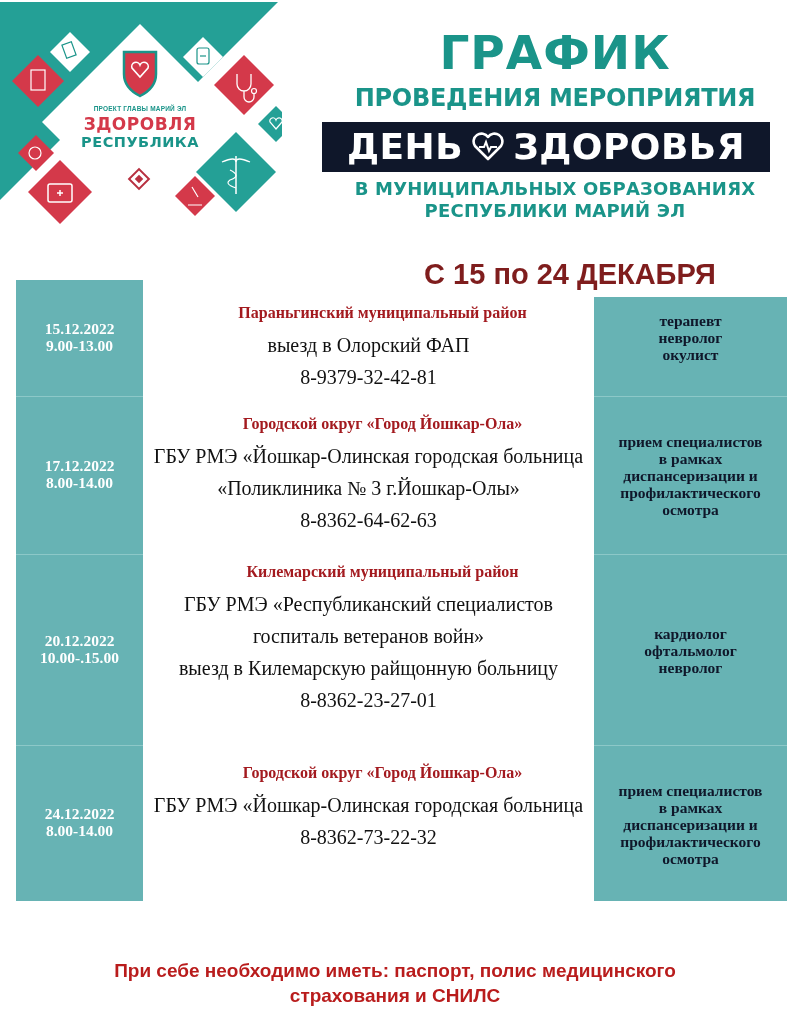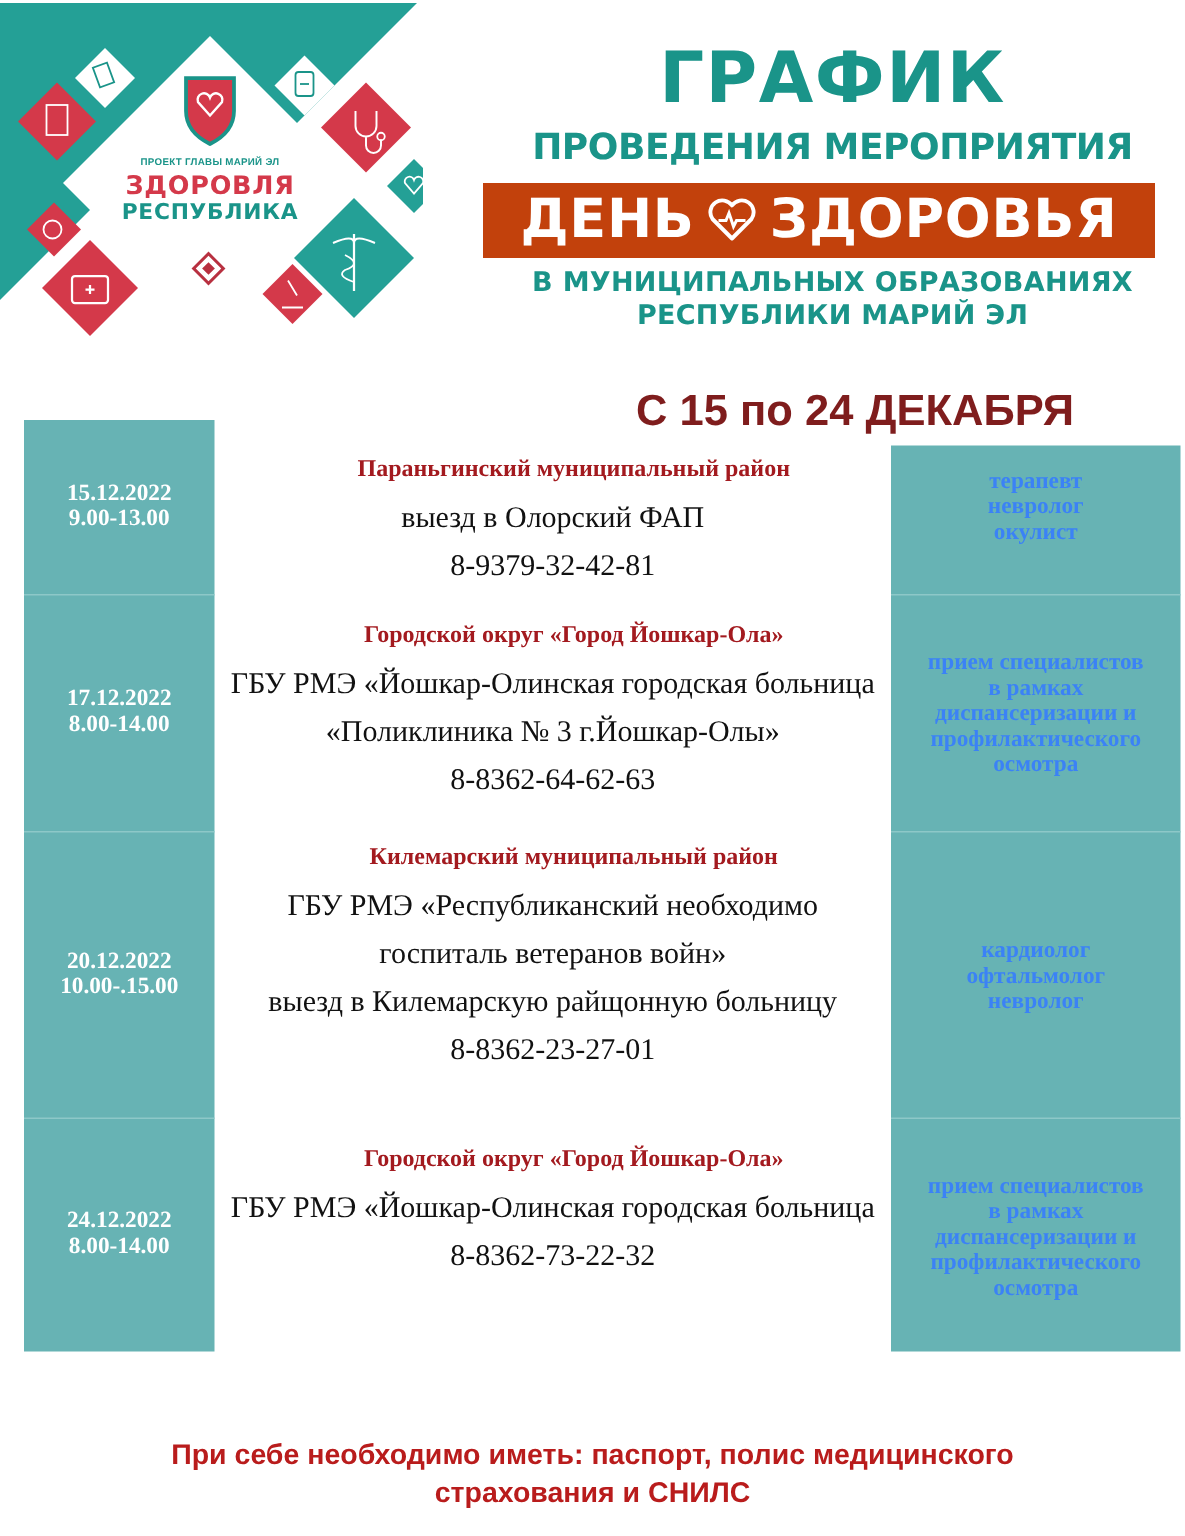--- a/index.html
+++ b/index.html
@@ -14,38 +14,38 @@
   .logo-line1 { position: absolute; left: 70px; top: 114px; width: 140px; text-align: center;
     font-family: "DejaVu Sans", sans-serif; font-weight: bold; font-size: 17px; color: #d4394a; letter-spacing: 0.5px; }
   .logo-line2 { position: absolute; left: 70px; top: 134px; width: 140px; text-align: center;
     font-family: "DejaVu Sans", sans-serif; font-weight: bold; font-size: 14.5px; color: #1a9489; letter-spacing: 0.5px; }
 
   
   .hdr-title { position: absolute; left: 310px; top: 28px; width: 490px; text-align: center;
     font-family: "DejaVu Sans", sans-serif; font-weight: bold; font-size: 47px; color: #1a9489; letter-spacing: 1px; line-height: 50px; }
   .hdr-sub { position: absolute; left: 310px; top: 84px; width: 490px; text-align: center;
     font-family: "DejaVu Sans", sans-serif; font-weight: bold; font-size: 24px; color: #1a9489; line-height: 28px; letter-spacing: -0.3px; }
-  .hdr-banner { position: absolute; left: 322px; top: 122px; width: 448px; height: 50px; background: #c2410c;
+  .hdr-banner { position: absolute; left: 322px; top: 122px; width: 448px; height: 50px; background: #0f172a;
     display: flex; align-items: center; justify-content: center; gap: 8px; }
   .hdr-banner span { font-family: "DejaVu Sans", sans-serif; font-weight: bold; font-size: 36px; color: #ffffff; letter-spacing: 0.5px; line-height: 50px; }
   .hdr-banner .heart { width: 34px; height: 30px; display: inline-block; }
   .hdr-muni { position: absolute; left: 310px; top: 178px; width: 490px; text-align: center;
     font-family: "DejaVu Sans", sans-serif; font-weight: bold; font-size: 18px; color: #1a9489; line-height: 22px; letter-spacing: 0.2px; }
 
   .period { position: absolute; left: 400px; top: 256px; width: 340px; text-align: center;
     font-family: "Liberation Sans", sans-serif; font-weight: bold; font-size: 29px; color: #7f1d1d; line-height: 36px; }
 
   
   .col-left { position: absolute; left: 16px; top: 280px; width: 127px; height: 621px; background: #67b3b4; }
   .col-right { position: absolute; left: 594px; top: 297px; width: 193px; height: 604px; background: #67b3b4; }
   .sep { position: absolute; height: 1px; background: #8dc8c8; }
 
   .date-cell { position: absolute; left: 16px; width: 127px; text-align: center; color: #ffffff;
     font-family: "Liberation Serif", serif; font-weight: bold; font-size: 15.5px; line-height: 17px; }
-  .spec-cell { position: absolute; left: 594px; width: 193px; text-align: center; color: #3b82f6;
+  .spec-cell { position: absolute; left: 594px; width: 193px; text-align: center; color: #0f172a;
     font-family: "Liberation Serif", serif; font-weight: bold; font-size: 15.5px; line-height: 17px; }
 
   .mid-block { position: absolute; left: 143px; width: 451px; text-align: center; }
   .mid-block .district { font-family: "Liberation Serif", serif; font-weight: bold; font-size: 16px; color: #a31a1f; line-height: 32px; margin-left: 28px; }
   .mid-block .line { font-family: "Liberation Serif", serif; font-size: 20px; color: #111111; line-height: 32px; }
 
   
   .footer { position: absolute; left: 40px; top: 958px; width: 710px; text-align: center;
     font-family: "Liberation Sans", sans-serif; font-weight: bold; font-size: 19px; color: #b91c1c; line-height: 25px; }
 </style>
@@ -176,21 +176,21 @@
   <div>профилактического</div>
   <div>осмотра</div>
 </div>
 
 <div class="date-cell" style="top:632px;">
   <div>20.12.2022</div>
   <div>10.00-.15.00</div>
 </div>
 <div class="mid-block" style="top:556px;">
   <div class="district">Килемарский муниципальный район</div>
-  <div class="line">ГБУ РМЭ «Республиканский необходимо</div>
+  <div class="line">ГБУ РМЭ «Республиканский специалистов</div>
   <div class="line">госпиталь  ветеранов войн»</div>
   <div class="line">выезд в  Килемарскую райщонную больницу</div>
   <div class="line">8-8362-23-27-01</div>
 </div>
 <div class="spec-cell" style="top:625px;">
   <div>кардиолог</div>
   <div>офтальмолог</div>
   <div>невролог</div>
 </div>
 

